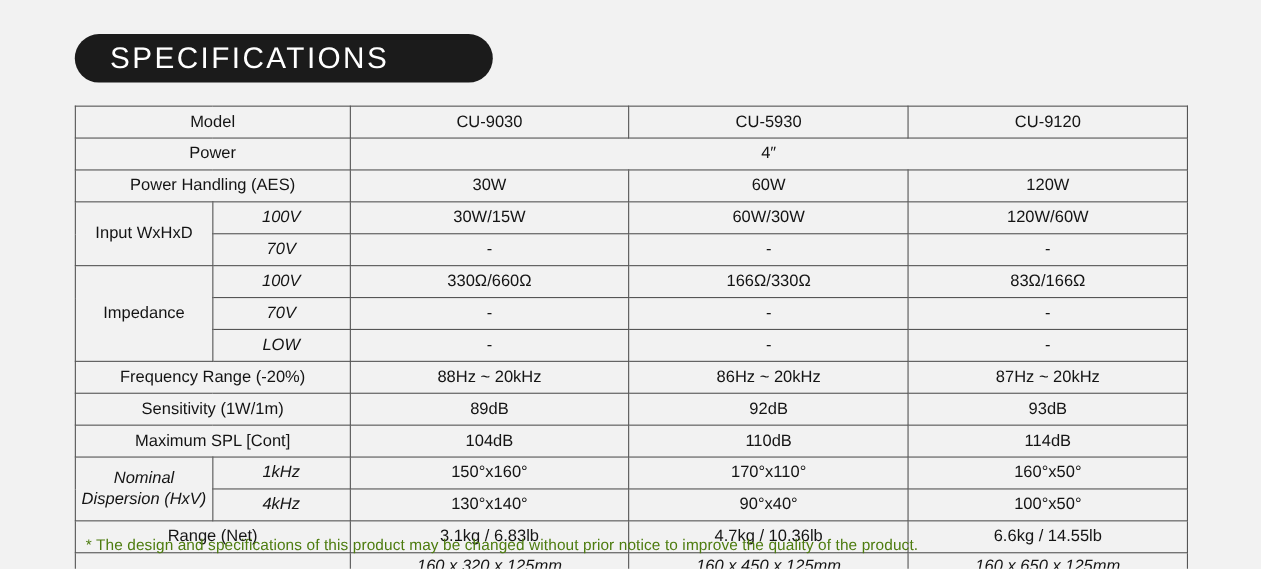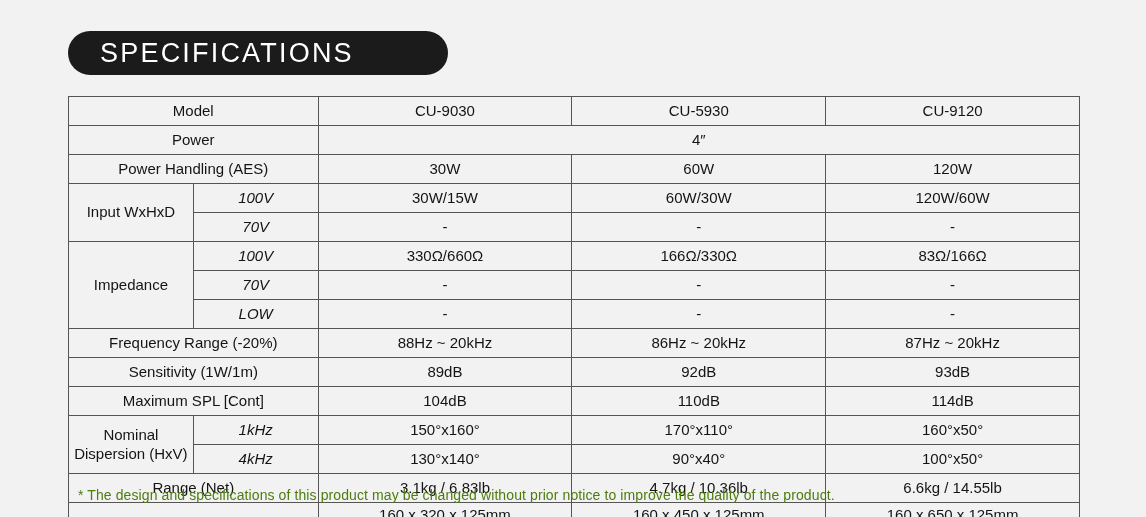--- a/index.html
+++ b/index.html
@@ -67,20 +67,21 @@
   td.sub {
     width: 70px;
     font-style: italic;
   }
   td.val {
     width: 236px;
   }
   .two-line {
     white-space: pre-line;
     line-height: 1.2;
+    font-style: italic;
   }
   
   .footnote {
     position: absolute;
     left: 78px;
     top: 487px;
     font-size: 14px;
     color: #4d7c0f;
     letter-spacing: 0.1px;
   }

